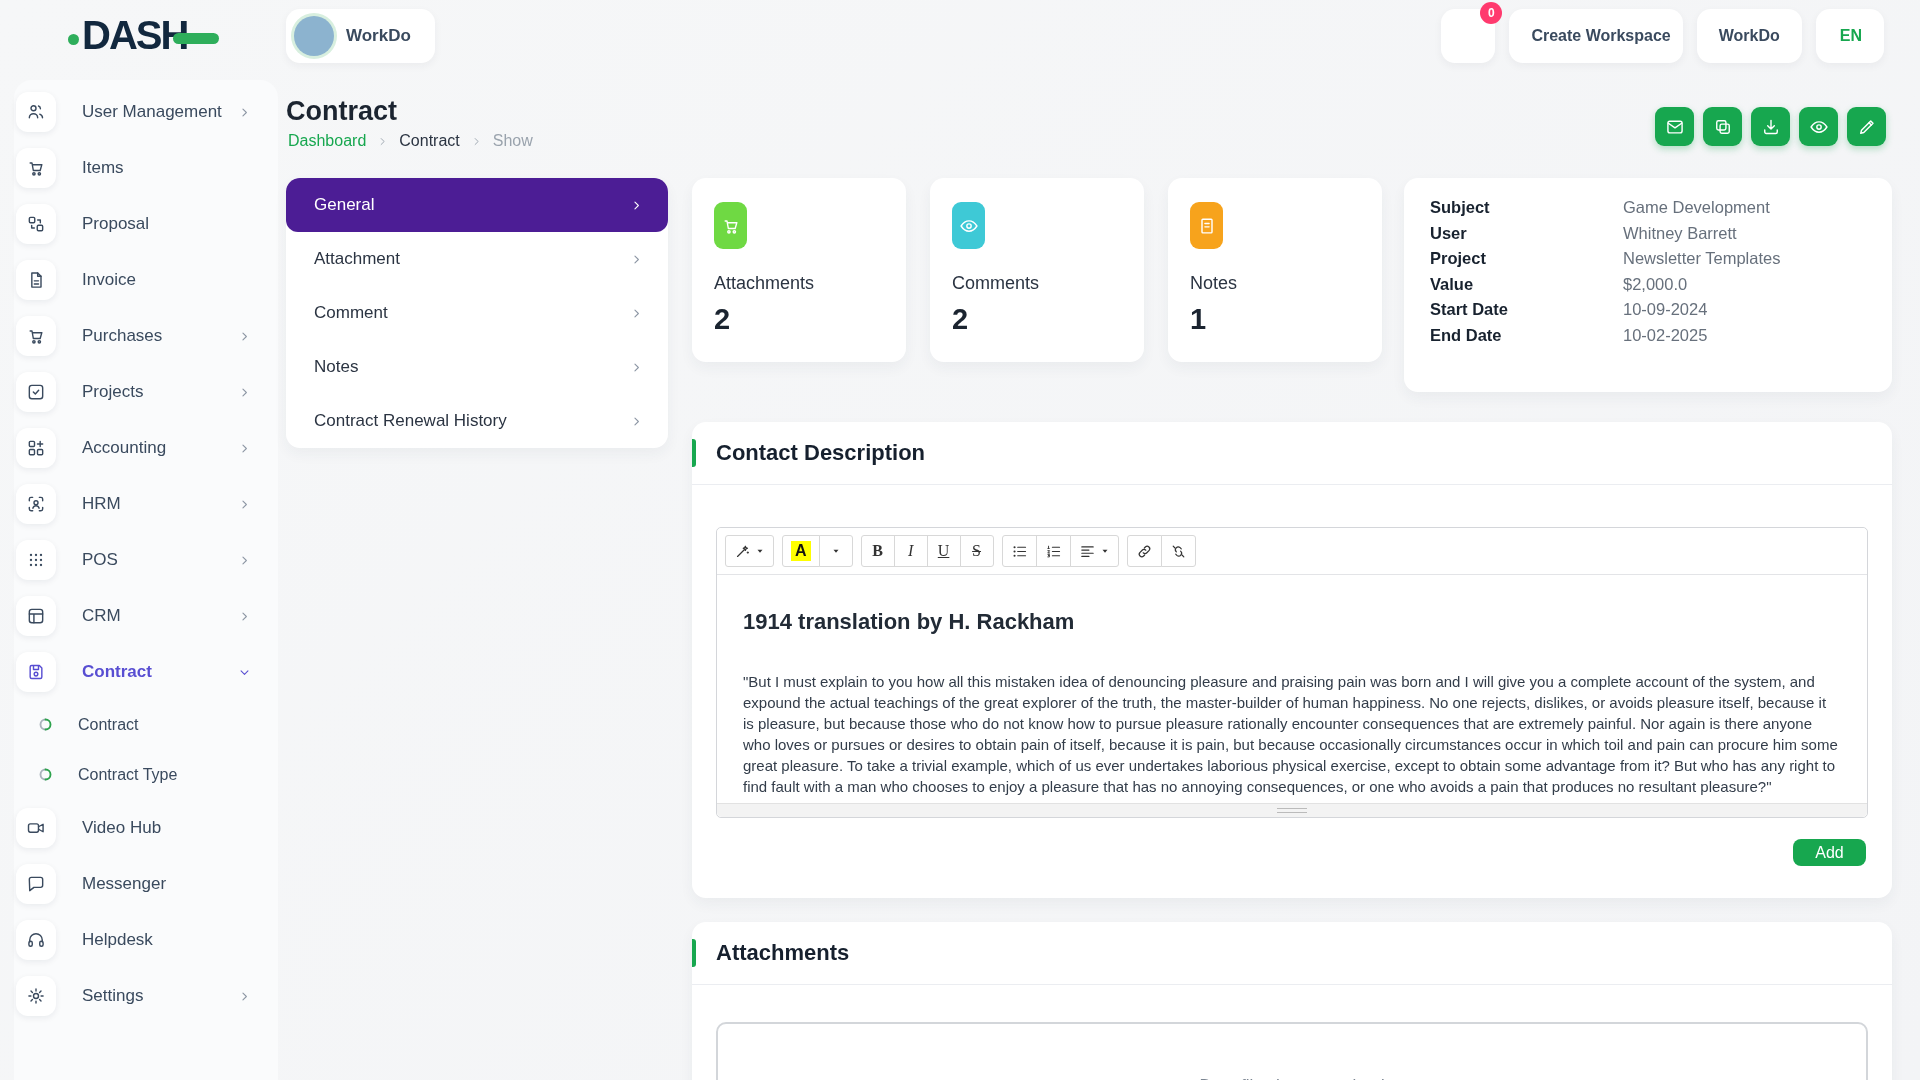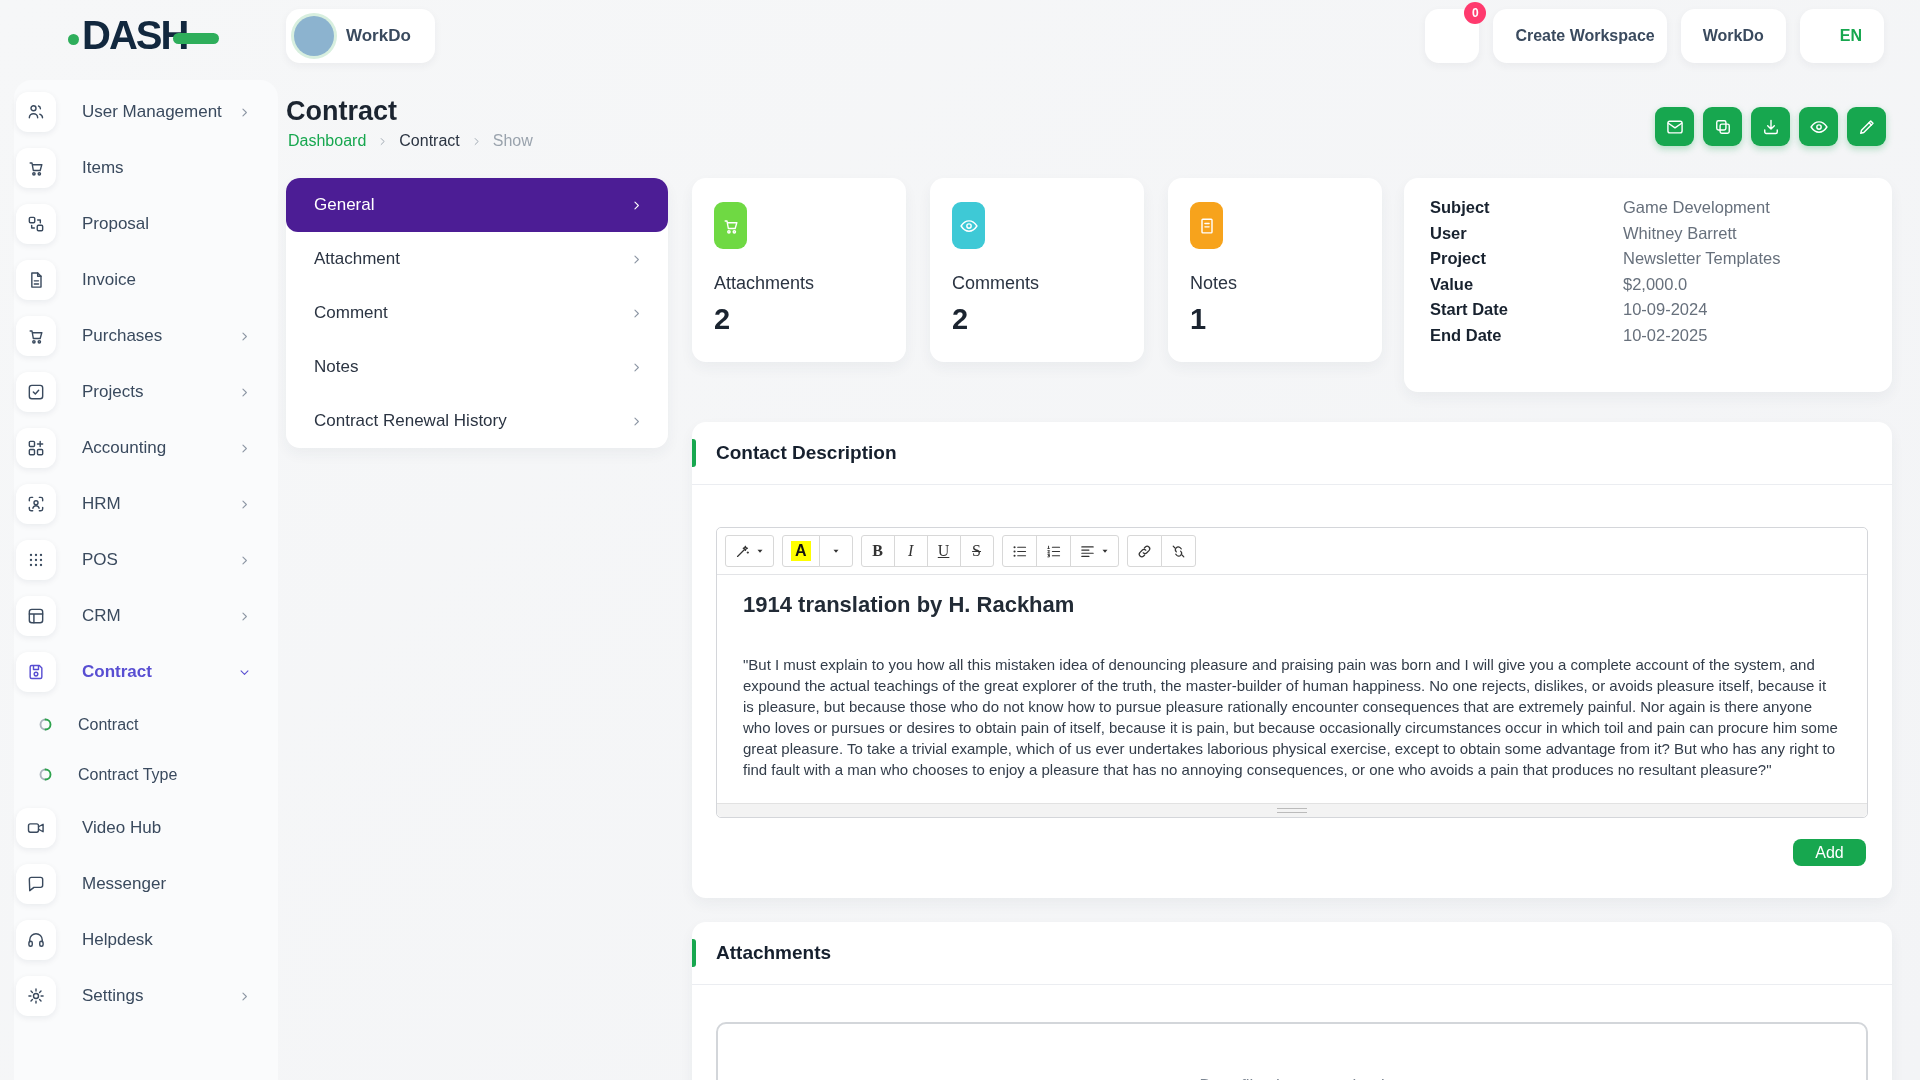--- a/index.html
+++ b/index.html
@@ -21,21 +21,21 @@
                color:#fff; margin-right:12px; box-shadow:0 0 0 3px #d8efdf; }
   .ws-label { font-size:17px; font-weight:600; color:#3a4a5e; margin-right:10px; }
   .chev { color:#8b95a3; }
   .top-right { position:absolute; right:36px; top:9px; display:flex; align-items:center; gap:14px; }
   .icon-pill { position:relative; height:54px; background:#fff; border-radius:14px; display:flex; align-items:center;
                padding:0 12px; box-shadow:0 3px 8px rgba(30,40,60,.05); cursor:pointer; }
   .icon-pill.square { width:54px; justify-content:center; padding:0; }
   .badge { position:absolute; top:-7px; right:-7px; min-width:22px; height:22px; border-radius:11px; background:#ff3a6e;
            color:#fff; font-size:12px; font-weight:700; display:flex; align-items:center; justify-content:center; }
   .pill-label { font-size:16px; font-weight:600; color:#3a4a5e; margin-left:10px; }
-  .pill-label.green { color:#17a74f; margin-left:28px; margin-right:10px; font-weight:700; }
+  .pill-label.green { color:#17a74f; margin-left:12px; margin-right:10px; font-weight:700; }
   .green-ic { color:#17a74f; }
   .gray-ic { color:#b7bfc9; }
 
   
   .side-panel { position:absolute; left:14px; top:80px; width:264px; bottom:0; background:#fafbfc; border-radius:18px 18px 0 0; }
   .sidebar { position:absolute; left:16px; top:84px; width:260px; }
   .side-item { height:56px; display:flex; align-items:center; cursor:pointer; position:relative; }
   .tile { width:40px; height:40px; border-radius:12px; background:#fff; box-shadow:0 2px 6px rgba(20,30,50,.07);
           display:flex; align-items:center; justify-content:center; color:#3a4a5e; flex:0 0 40px; }
   .side-label { font-size:17px; font-weight:500; color:#3a4a5e; margin-left:26px; }
@@ -72,36 +72,36 @@
   .stat-label { margin-top:24px; font-size:18px; color:#2b3442; }
   .stat-value { margin-top:9px; font-size:29px; font-weight:700; color:#1b2430; }
 
   .info-card { left:1404px; top:178px; width:488px; height:214px; padding:17px 26px; }
   .detail-row { display:flex; height:25.5px; align-items:center;gap:40px; }
   .detail-label { width:153px; font-size:16.5px; font-weight:700; color:#18222f; }
   .detail-value { font-size:16.5px; color:#67707c; }
 
   .section-head { height:62px; display:flex; align-items:center; position:relative; }
   .accent { position:absolute; left:0; top:17px; width:4px; height:28px; background:#17a74f; border-radius:0 3px 3px 0; }
-  .section-title { margin-left:24px; font-size:19px; font-weight:700; color:#16202e; }
+  .section-title { margin-left:24px; font-size:22px; font-weight:700; color:#16202e; }
   .divider { height:1px; background:#ebedf1; }
 
   .desc-card { left:692px; top:422px; width:1200px; height:476px; }
   .editor { position:absolute; left:24px; right:24px; top:105px; border:1px solid #d4d6da; border-radius:5px; background:#fff; }
   .toolbar { display:flex; gap:8px; padding:7px 8px; border-bottom:1px solid #e3e4e7; background:#fff; border-radius:5px 5px 0 0; }
   .tb-group { display:flex; }
   .tb-btn { height:32px; min-width:34px; padding:0 8px; background:#fff; border:1px solid #d8d8d8; display:flex;
             align-items:center; justify-content:center; gap:4px; cursor:pointer; color:#333; margin-left:-1px; }
   .tb-group .tb-btn:first-child { border-radius:3px 0 0 3px; margin-left:0; }
   .tb-group .tb-btn:last-child { border-radius:0 3px 3px 0; }
   .tb-group .tb-btn:only-child { border-radius:3px; }
   .tb-A { background:#ffff00; color:#111; font-weight:700; font-size:16px; padding:0 4px; line-height:20px; }
   .tb-btn b,.tb-btn i,.tb-btn u,.tb-btn s { font-size:16px; font-family:"Liberation Serif","DejaVu Serif",serif; }
   .ed-content { padding:14px 26px; height:228px; overflow:hidden; }
-  .ed-heading { font-size:22px; font-weight:700; color:#222b36; margin:3px 0 36px; }
+  .ed-heading { font-size:22px; font-weight:700; color:#222b36; margin:20px 0 36px; }
   .ed-body { font-size:15px; line-height:21px; color:#333d4a; }
   .ed-status { height:14px; background:#f3f3f3; border-top:1px solid #e2e2e2; border-radius:0 0 5px 5px; position:relative; }
   .grip { position:absolute; left:50%; top:4px; transform:translateX(-50%); width:30px; height:5px;
           border-top:1px solid #bbb; border-bottom:1px solid #bbb; }
   .add-btn { position:absolute; right:26px; top:417px; width:73px; height:27px; border:none; border-radius:8px;
              background:#17a74f; color:#fff; font-size:16px; font-weight:500; cursor:pointer; }
 
   .attach-card { left:692px; top:922px; width:1200px; height:300px; }
   .dropzone { position:absolute; left:24px; right:24px; top:100px; height:190px; border:2px solid #d3d6da;
               border-radius:10px; background:#fff; text-align:center; cursor:pointer; }

